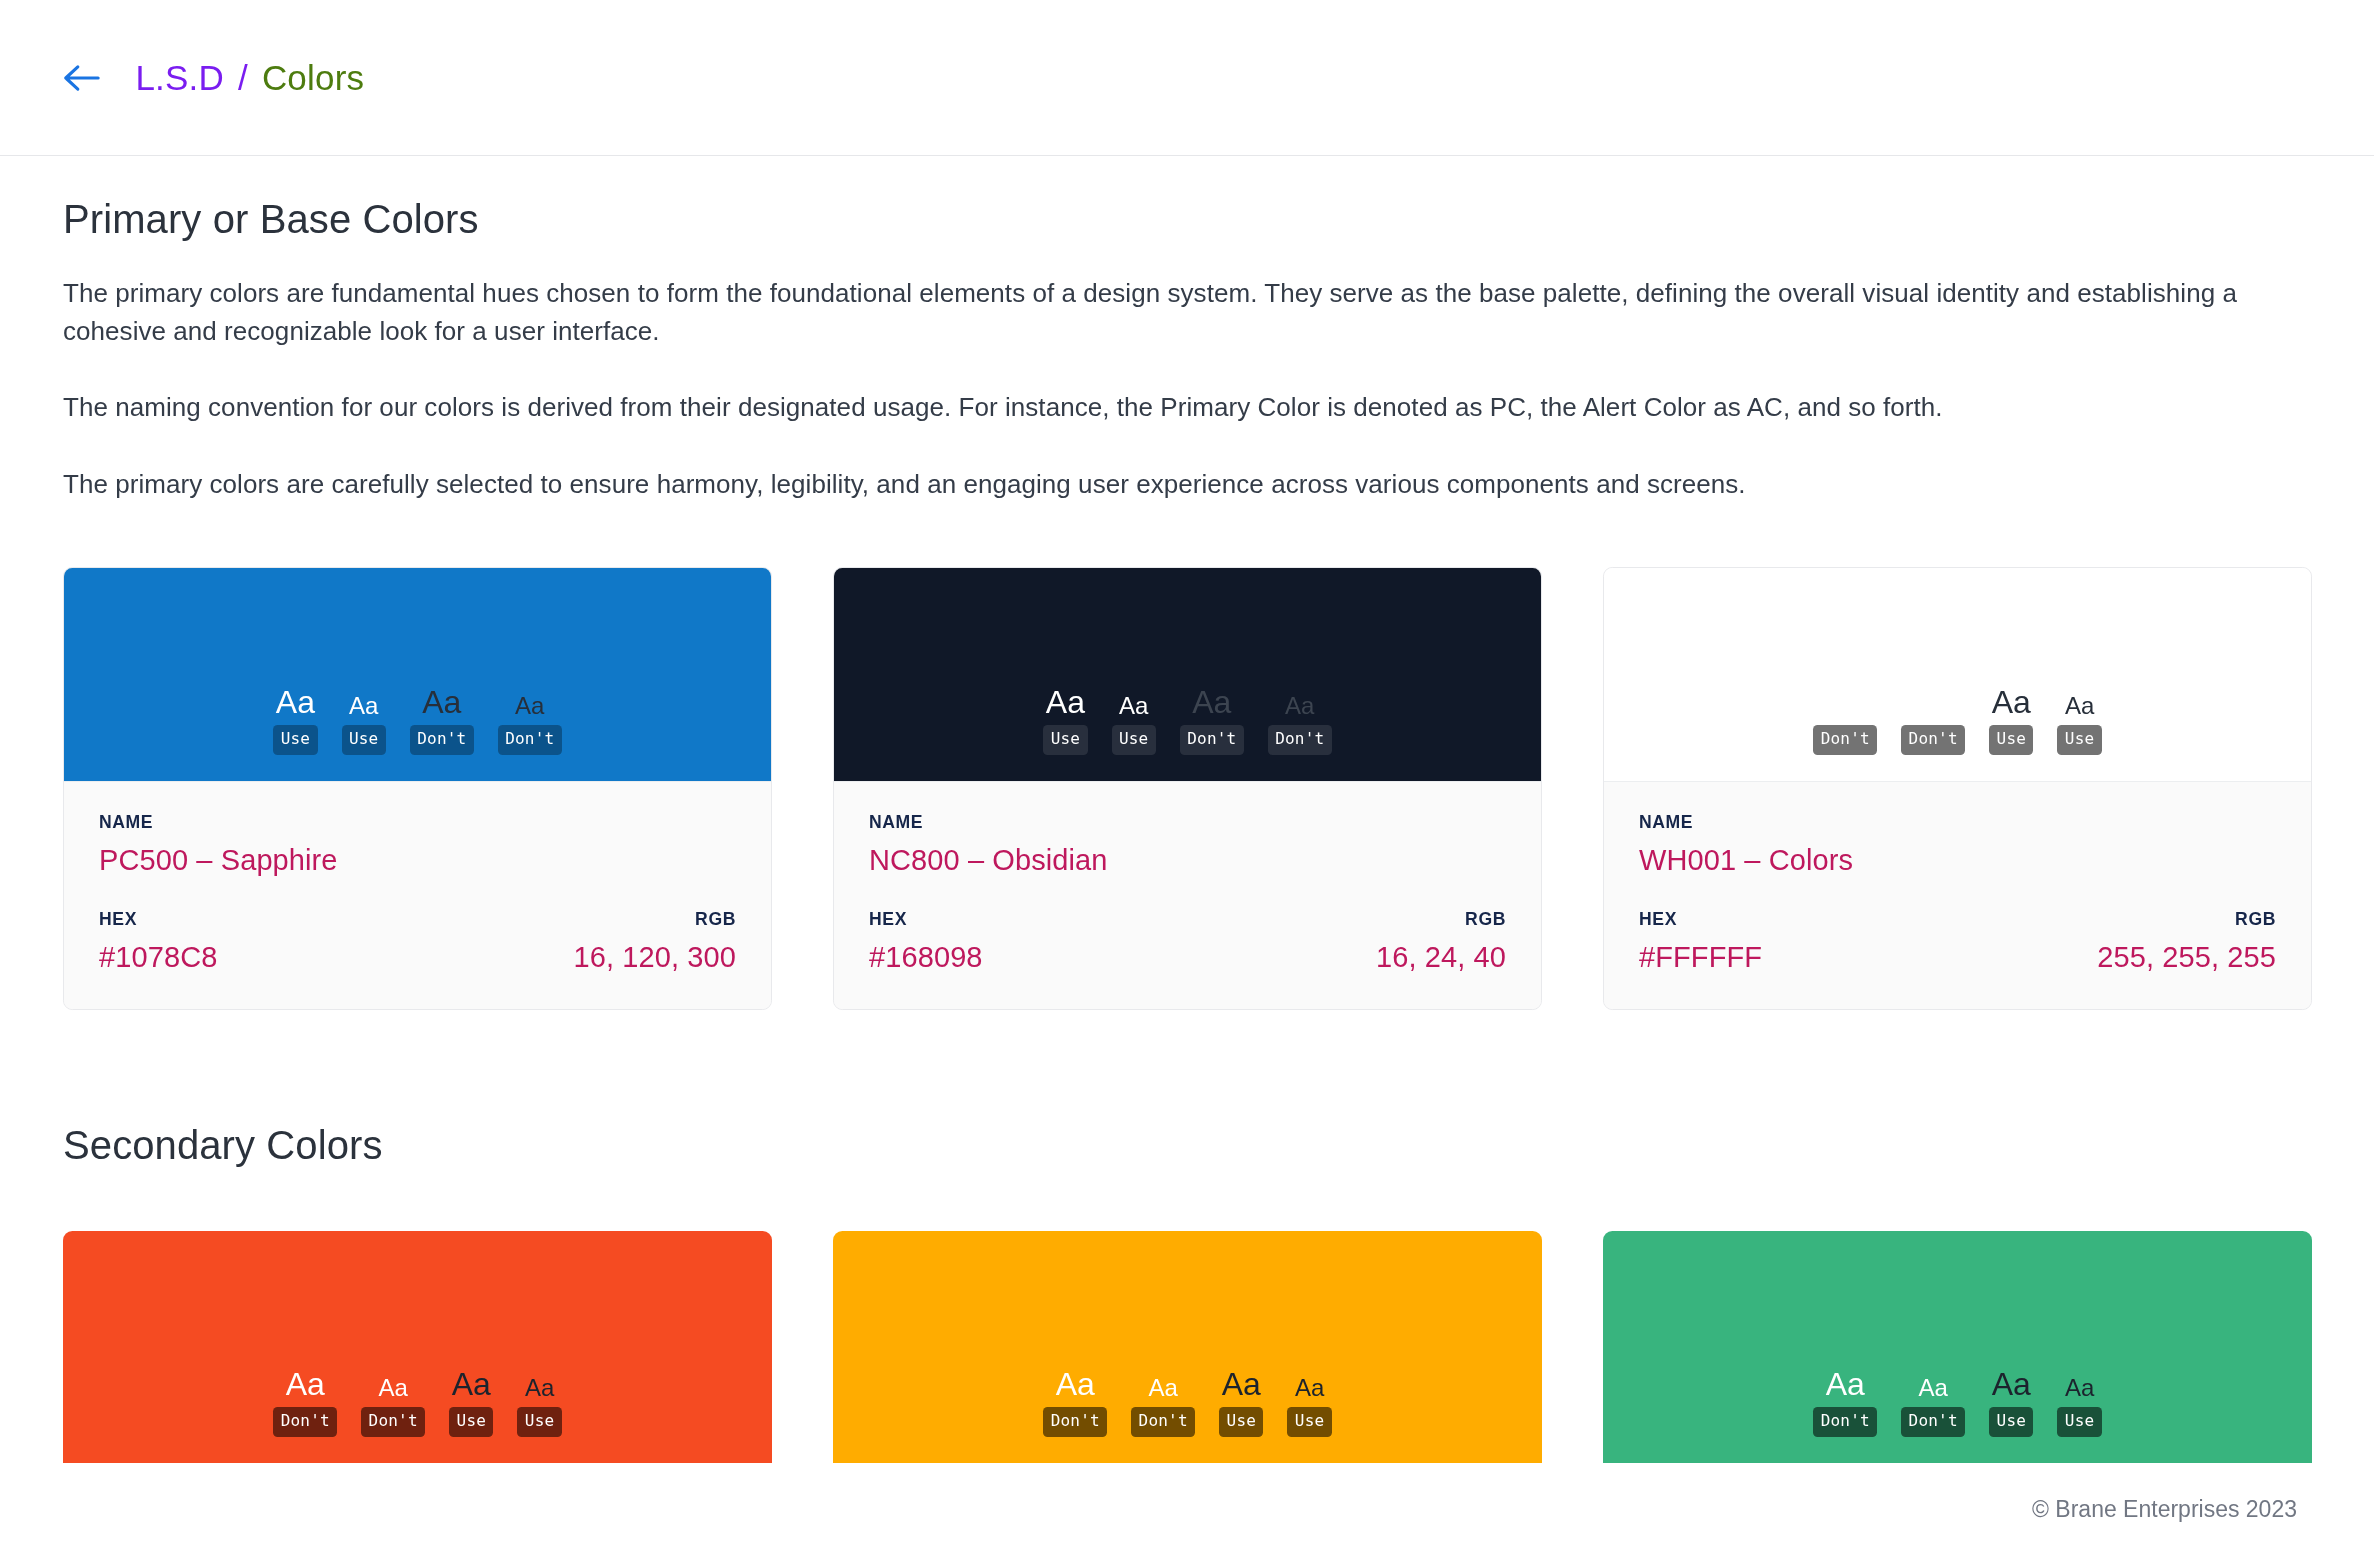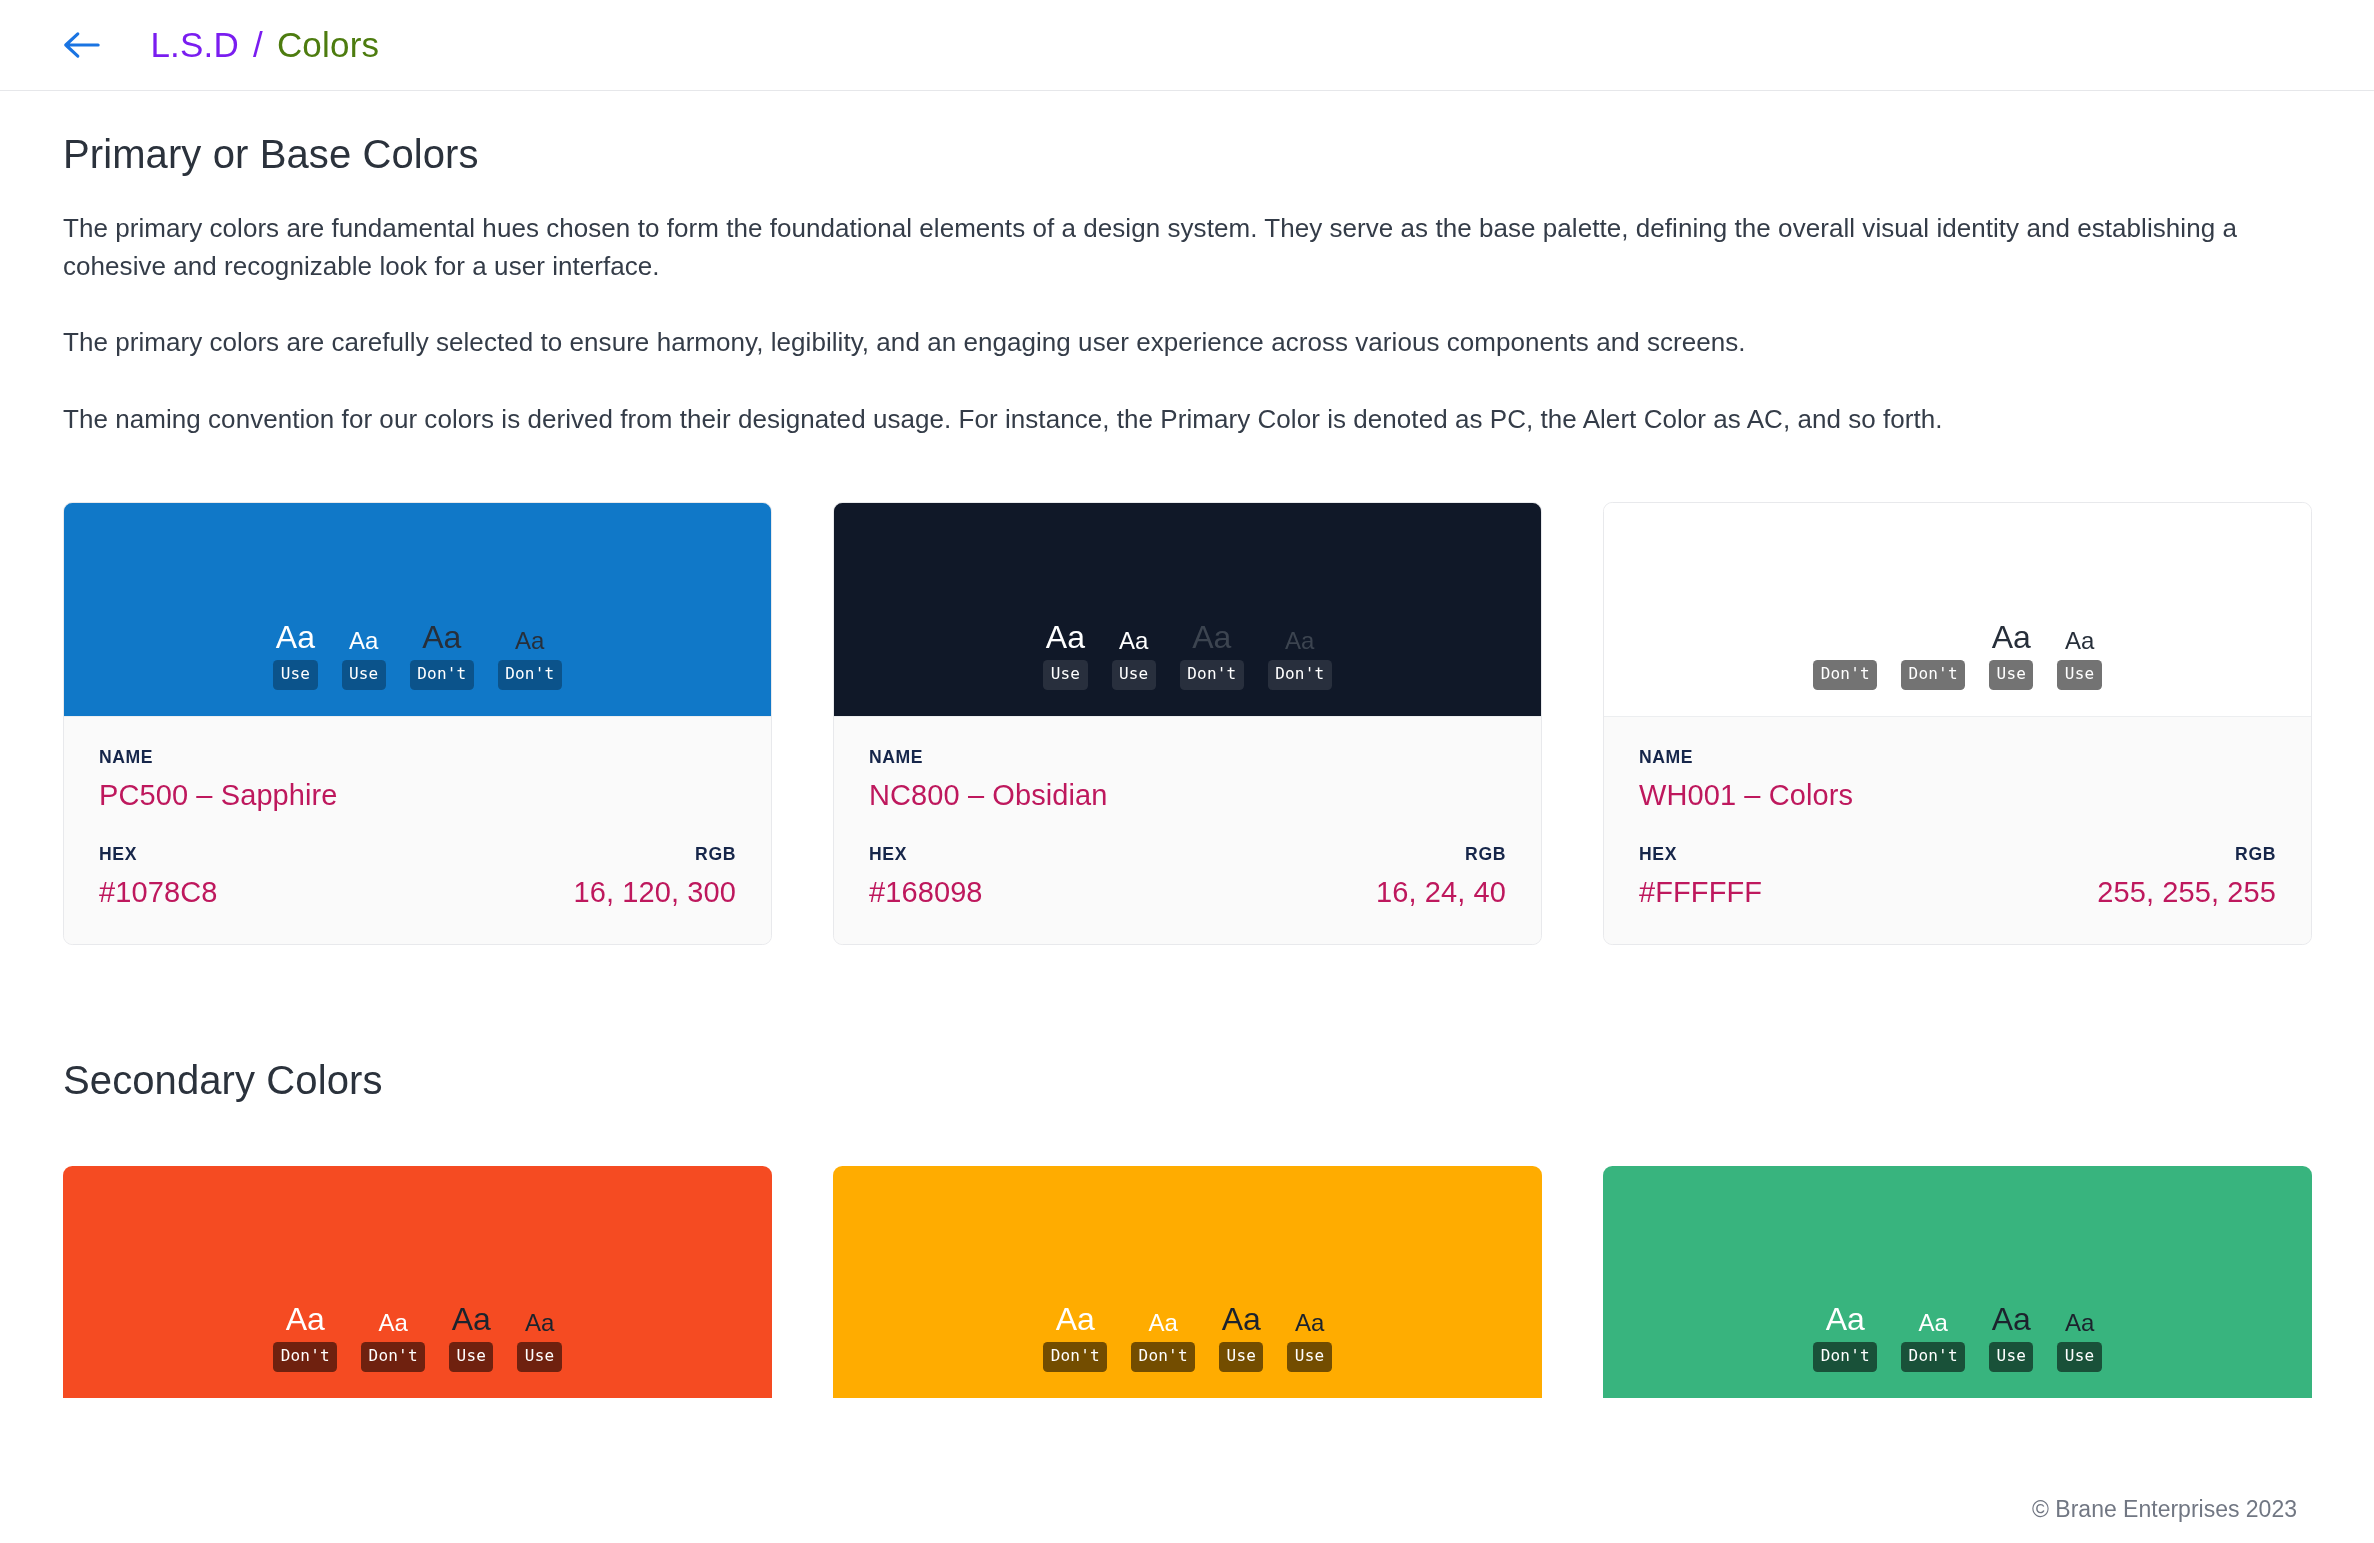--- a/index.html
+++ b/index.html
@@ -12,26 +12,26 @@
 
   body {
     font-family: "Liberation Sans", sans-serif;
     background: #ffffff;
     color: #1d2633;
     -webkit-font-smoothing: antialiased;
   }
 
   
   .topbar {
-    height: 91px;
+    height: 156px;
     border-bottom: 0.9px solid #e6e7ea;
     display: flex;
     align-items: center;
     padding-left: 63px;
-    gap: 15px;
+    gap: 0;
   }
   .back-btn {
     width: 52px;
     height: 52px;
     display: flex;
     align-items: center;
     justify-content: flex-start;
     cursor: pointer;
     background: none;
     border: none;
@@ -187,22 +187,22 @@
     <span class="crumb-leaf">Colors</span>
   </div>
 </div>
 
 <div class="page">
 
   <section id="primary-section">
     <h2 class="section-title">Primary or Base Colors</h2>
 
     <p class="paragraph">The primary colors are fundamental hues chosen to form the foundational elements of a design system. They serve as the base palette, defining the overall visual identity and establishing a cohesive and recognizable look for a user interface.</p>
+    <p class="paragraph">The naming convention for our colors is derived from their designated usage. For instance, the Primary Color is denoted as PC, the Alert Color as AC, and so forth.</p>
     <p class="paragraph">The primary colors are carefully selected to ensure harmony, legibility, and an engaging user experience across various components and screens.</p>
-    <p class="paragraph">The naming convention for our colors is derived from their designated usage. For instance, the Primary Color is denoted as PC, the Alert Color as AC, and so forth.</p>
 
     <div class="card-grid" id="primary-grid">
         <div class="color-card">
           <div class="swatch" style="background: rgb(16, 120, 200);">
             <div class="swatch-samples">
               <div class="sample">
                 <div class="sample-aa" style="color: rgb(255, 255, 255);">Aa</div>
                 <div class="badge" style="background: rgba(0, 0, 0, 0.3); color: rgb(255, 255, 255);">Use</div>
               </div>
               <div class="sample sm">

